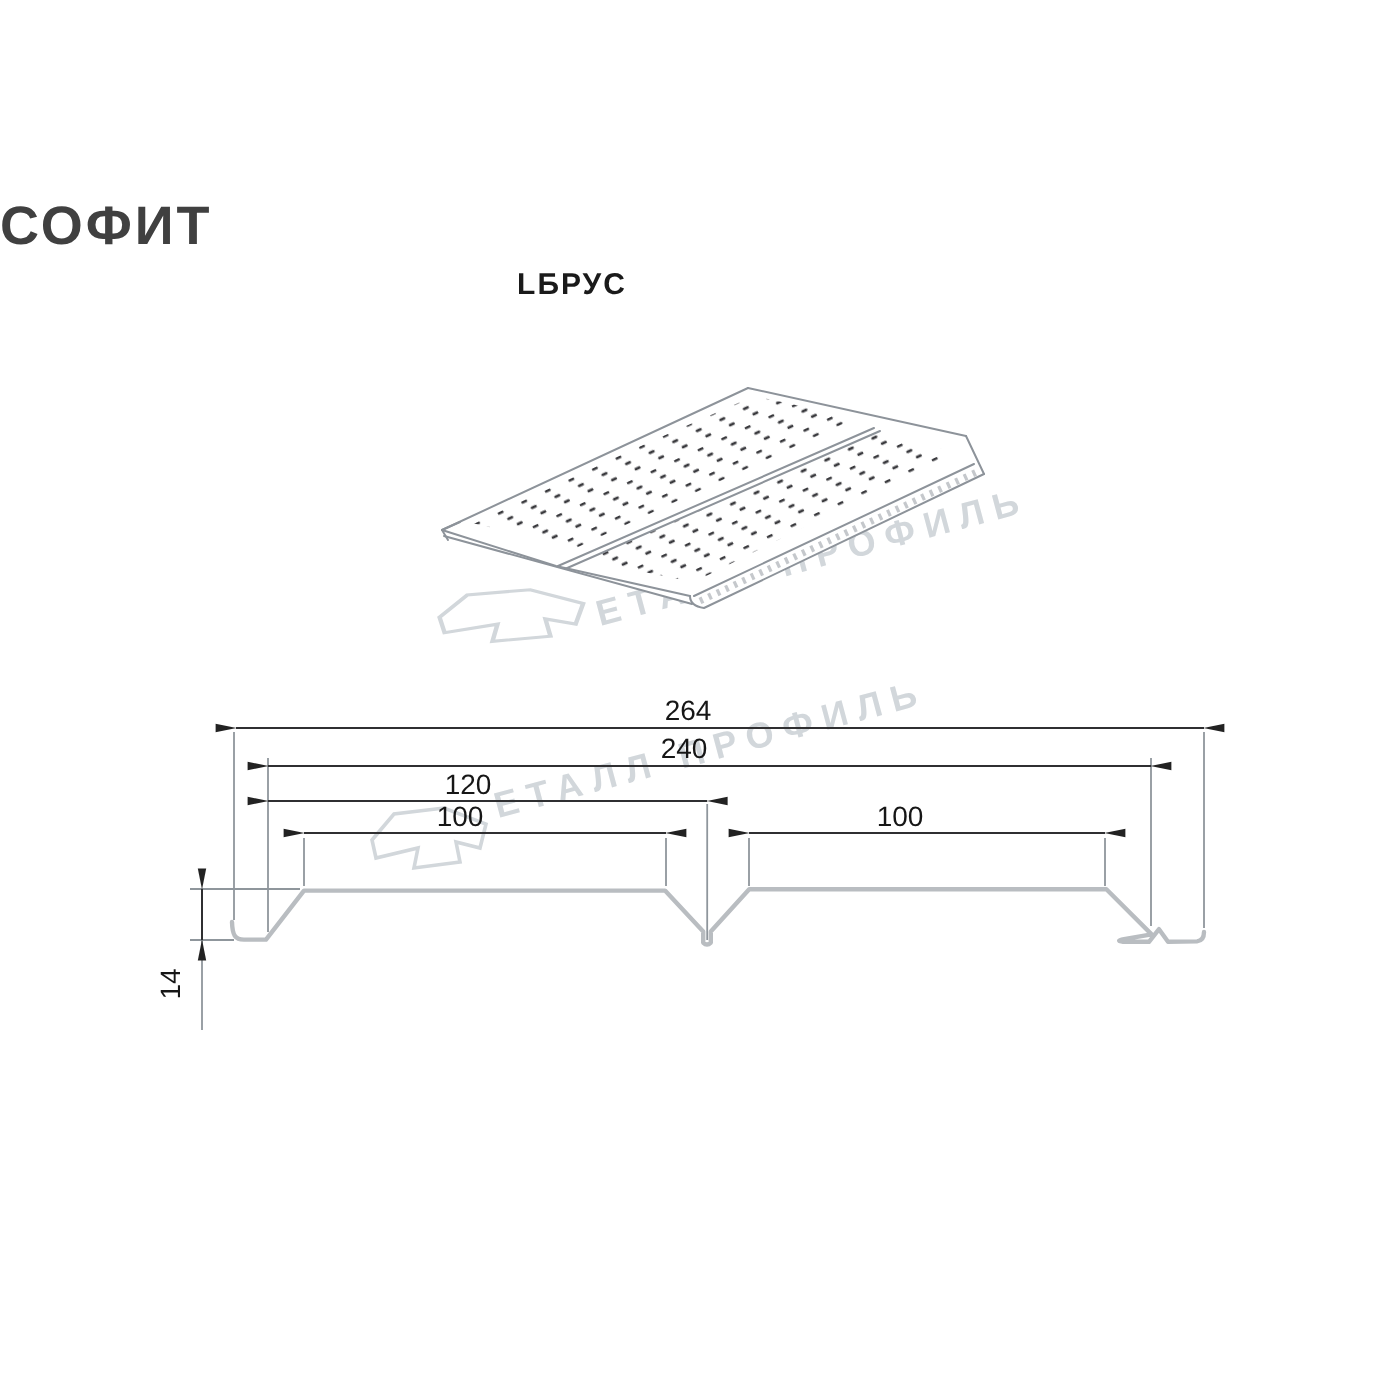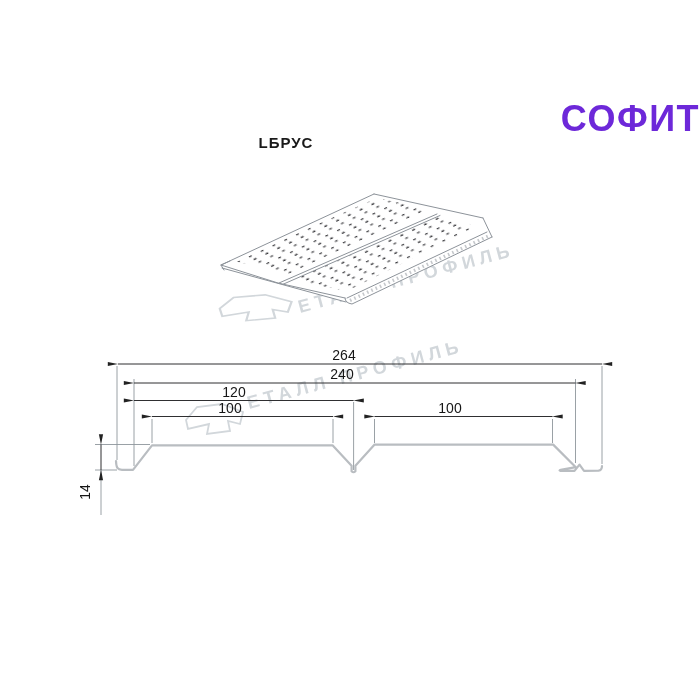--- a/index.html
+++ b/index.html
@@ -1,22 +1,22 @@
 <!DOCTYPE html>
 <html><head>
 <meta charset="utf-8">
 <style>
   html,body{margin:0;padding:0;background:#ffffff;}
   .stage{
     position:relative;width:700px;height:700px;background:#ffffff;overflow:hidden;
     font-family:"Liberation Sans", sans-serif;
   }
   .page-title{
-    position:absolute;top:98px;left:0;width:700px;text-align:right;
-    font-size:36px;font-weight:700;letter-spacing:1.5px;color:#6d28d9;
+    position:absolute;top:98px;left:0;width:700px;text-align:left;
+    font-size:27px;font-weight:700;letter-spacing:1.5px;color:#404040;
   }
   .page-subtitle{
     position:absolute;top:134px;left:0;width:572px;text-align:center;
     font-size:15px;font-weight:700;letter-spacing:1px;color:#1a1a1a;
     text-transform:uppercase;
   }
   .thickness-note{
     position:absolute;top:579px;left:0;width:700px;text-align:center;
     font-size:15px;font-weight:600;letter-spacing:0.4px;color:#181818;
     text-transform:uppercase;

